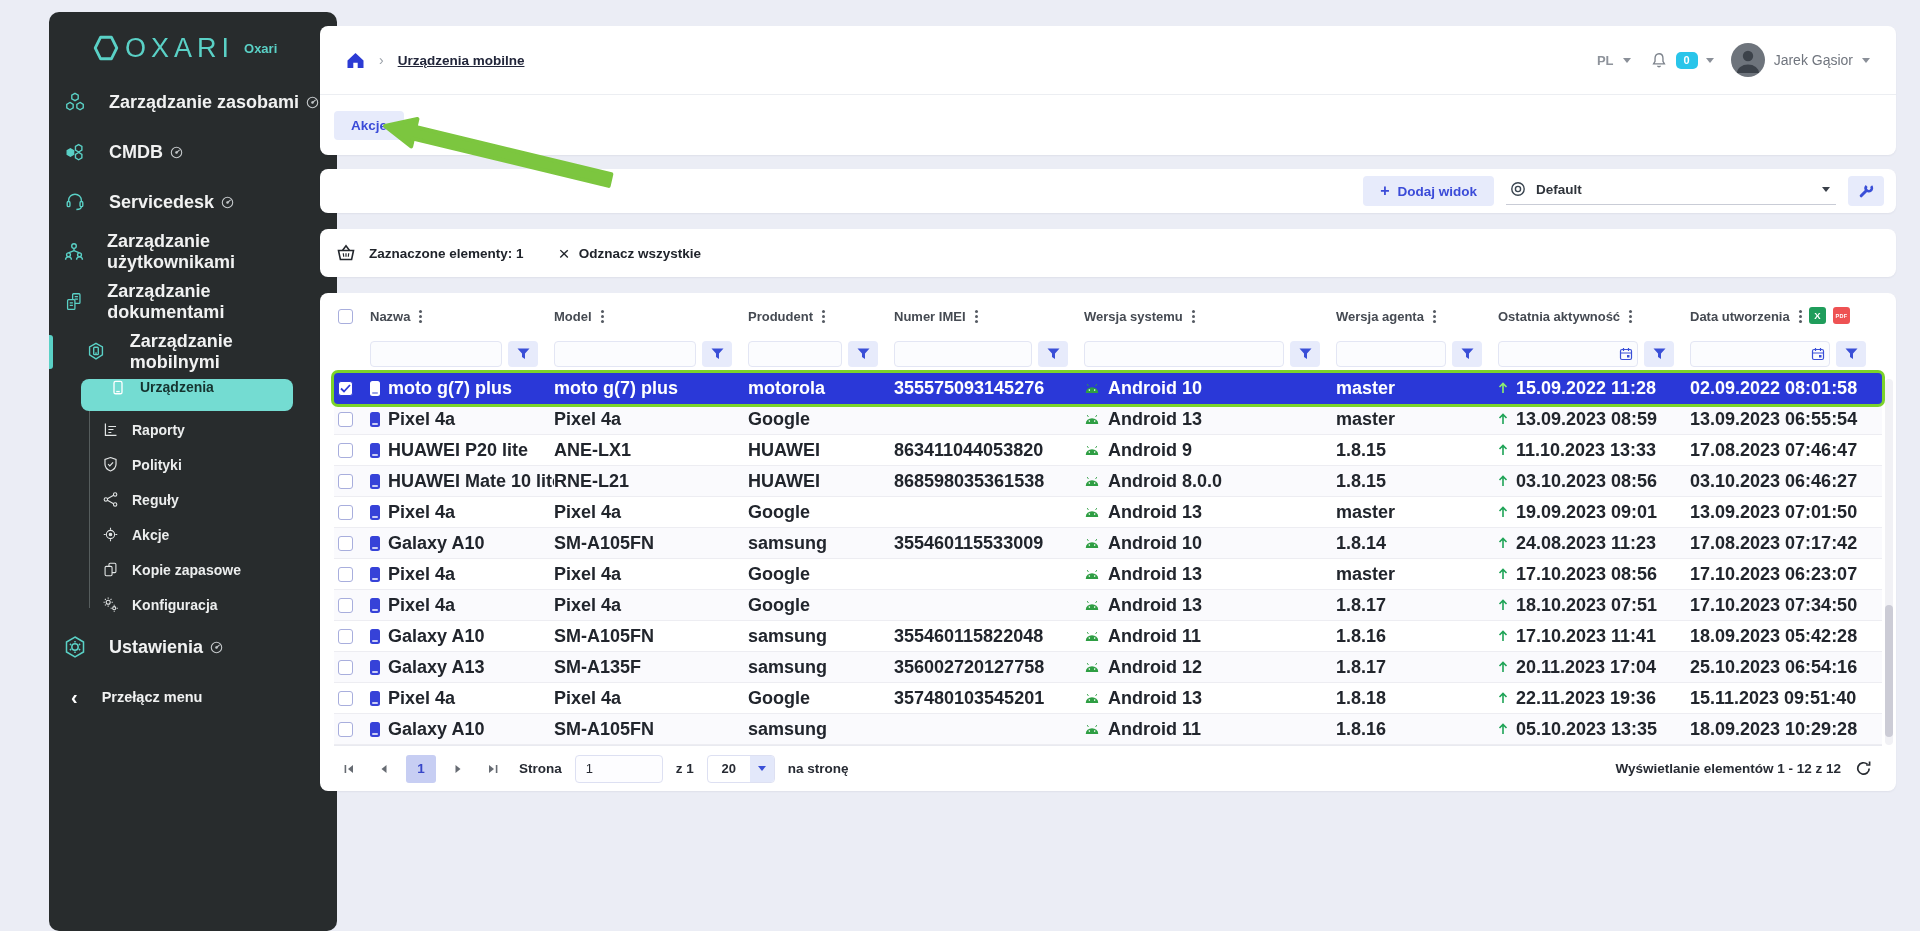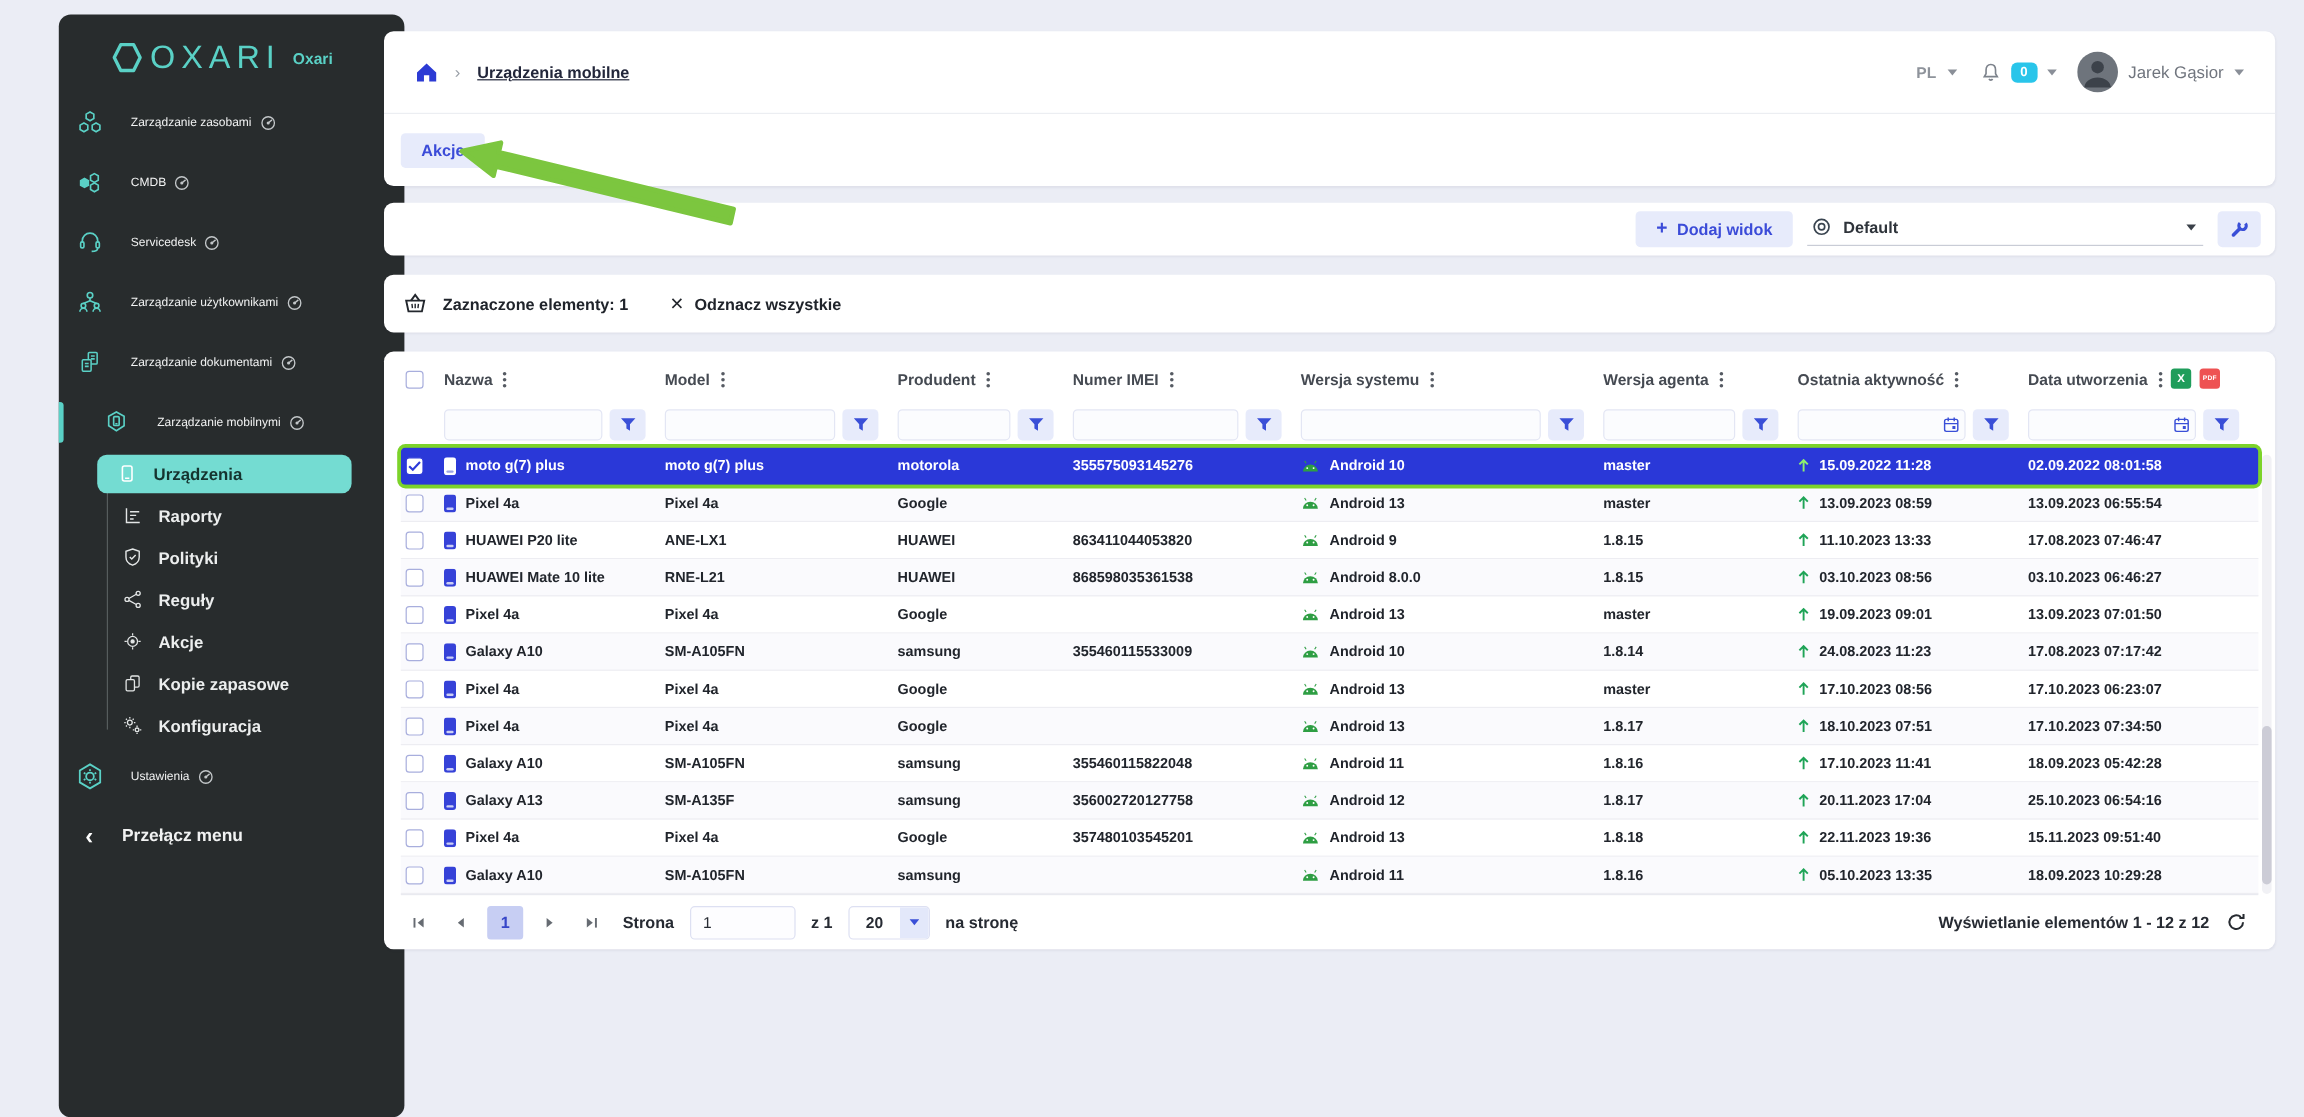--- a/index.html
+++ b/index.html
@@ -9,33 +9,33 @@
   
   .sidebar { position:absolute; left:12px; top:12px; width:288px; height:919px;
     background:#282c2d; border-radius:10px; color:#f1f2f2;margin-left:37px; }
   .logo-row { display:flex; align-items:center; padding:14px 0 0 44px; height:58px; }
   .logo-hex { margin-right:6px; }
   .logo-word { font-size:27px; letter-spacing:5px; color:#5ad1c6; font-weight:400; }
   .logo-badge { font-size:13px; font-weight:700; color:#5ad1c6; margin-left:10px; }
   .nav { margin-top:7px; }
   .s-item { display:flex; align-items:center; height:50px; padding-left:14px; cursor:pointer; position:relative; }
   .s-item .s-ic { width:24px; display:flex; justify-content:center; color:#5ad1c6; }
-  .s-item .s-lbl { margin-left:22px; font-size:10px; font-weight:400; color:#f1f2f2; }
+  .s-item .s-lbl { margin-left:22px; font-size:18px; font-weight:700; color:#f1f2f2; }
   .gauge { margin-left:7px; color:#c3c7c9; display:flex; }
   .s-item.indent { padding-left:36px; }
   .edge-bar { position:absolute; left:0; top:8px; width:4px; height:34px;
     background:#5ad1c6; border-radius:0 3px 3px 0; }
   .submenu { position:relative; }
   .submenu::before { content:""; position:absolute; left:40px; top:4px; bottom:14px; width:1px; background:#565d5d; }
   .sub-item { display:flex; align-items:center; height:35px; padding-left:52px; cursor:pointer; position:relative; }
   .sub-item .s-ic { width:18px; display:flex; justify-content:center; color:#e3e6e6; }
   .sub-item .s-lbl { margin-left:13px; font-size:14px; font-weight:700; color:#eceeee; }
   .sub-item.active { padding-left:0; }
-  .pill { display:flex; align-items:center; margin-left:32px; width:212px; height:32px;
-    background:#74dcd2; border-radius:8px; padding-left:16px; }
+  .pill { display:flex; margin-left:32px; width:212px; height:32px;
+    background:#74dcd2; border-radius:8px; padding-left:28px; }
   .pill .s-ic { color:#ffffff; }
   .pill .s-lbl { color:#15332f; }
   .collapse-item { display:flex; align-items:center; height:50px; padding-left:22px; cursor:pointer; }
   .collapse-item .chev { font-size:20px; color:#fff; font-weight:700; }
   .collapse-item .s-lbl { margin-left:24px; font-size:14.5px; font-weight:700; }
 
   
   .main { position:absolute; left:320px; top:26px; width:1576px; }
   .card { background:#fff; border-radius:8px; box-shadow:0 1px 2px rgba(33,37,66,.06); }
 
@@ -92,21 +92,21 @@
   .filters { height:38px; }
   .fwrap { display:flex; align-items:center; gap:6px; padding-right:16px; }
   .f-in { flex:1; height:26px; background:#fbfcfe; border:1px solid #e3e6f4; border-radius:4px;
     min-width:0; font-family:inherit; font-size:12.5px; padding:0 6px; outline:none; }
   .f-in-wrap { flex:1; position:relative; display:flex; min-width:0; }
   .f-in-wrap .f-in { width:100%; padding-right:22px; }
   .f-cal { position:absolute; right:5px; top:6px; cursor:pointer; }
   .f-funnel { width:30px; height:26px; background:#e7ebfb; border:none; border-radius:4px;
     display:flex; align-items:center; justify-content:center; cursor:pointer; flex:0 0 30px; }
 
-  .trow { height:31px; border-bottom:1px solid #ededf2; font-size:12px; font-weight:600; color:#21252c; cursor:pointer; }
+  .trow { height:31px; border-bottom:1px solid #ededf2; font-size:18px; font-weight:600; color:#21252c; cursor:pointer; }
   .trow:nth-child(even) { background:#fafafd; }
   .cell { overflow:hidden; white-space:nowrap; text-overflow:ellipsis; padding-right:10px; }
   .c-cb { display:flex; padding-left:4px; }
   .cb { width:15px; height:15px; border:1.5px solid #a8aedd; border-radius:3px; background:#fff;
     display:flex; align-items:center; justify-content:center; cursor:pointer; }
   .c-name, .c-os, .c-act { display:flex; align-items:center; gap:8px; }
   .phic { width:10px; height:15px; background:#3642d8; border-radius:2.5px; position:relative; flex:0 0 10px; }
   .phic::after { content:""; position:absolute; left:2px; right:2px; bottom:1.5px; height:2px;
     background:rgba(255,255,255,.75); border-radius:1px; }
   .trow.selected { background:#2a38d8; color:#fff; font-weight:700;

